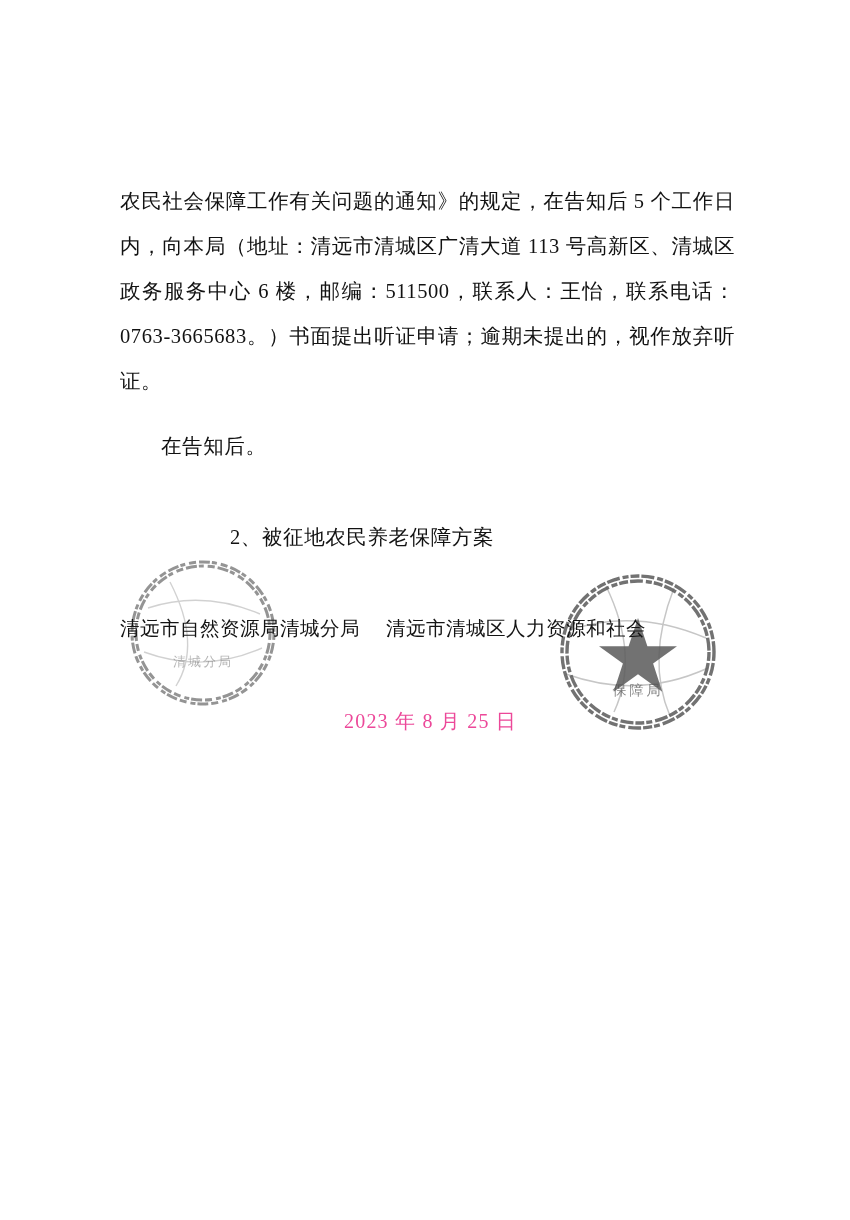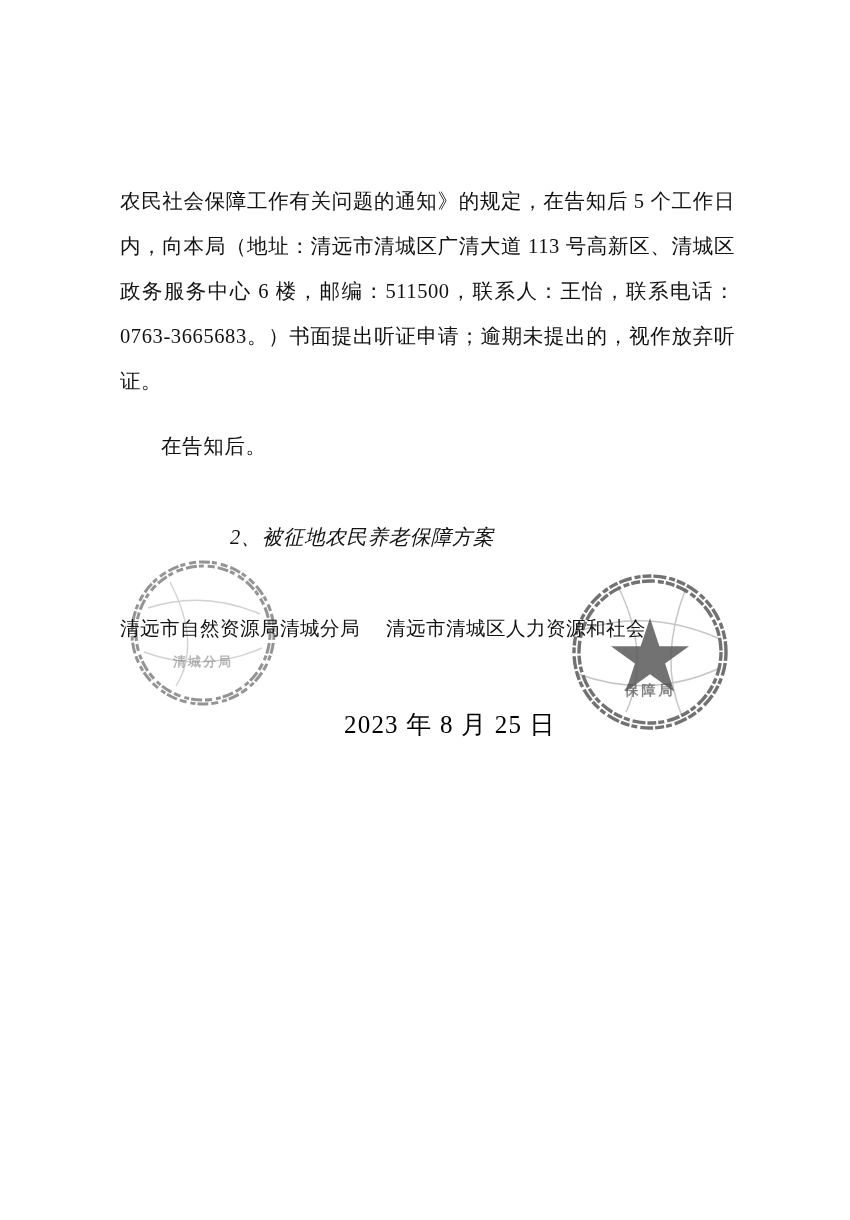--- a/index.html
+++ b/index.html
@@ -46,55 +46,54 @@
   }
 
   .attach-block {
     margin-top: 46px;
     font-size: 20.5px;
     line-height: 45px;
     letter-spacing: 0.6px;
     color: #121212;
   }
   .attach-line-1 { padding-left: 41px; }
-  .attach-line-2 { padding-left: 110px; font-style: italic; }
+  .attach-line-2 { padding-left: 110px; }
 
   
   .sign-row {
     position: absolute;
     left: 120px;
     top: 615px;
     width: 620px;
     font-size: 19.5px;
     letter-spacing: 0.5px;
     color: #141414;
     display: flex;
     gap: 26px;
   }
   .sign-org { white-space: nowrap; }
 
   .date-line {
     position: absolute;
     left: 344px;
     top: 708px;
-    font-size: 25px;
+    font-size: 20px;
     letter-spacing: 1.2px;
-    color: #000000;
+    color: #ec4899;
   }
 
   
   .seal {
     position: absolute;
     pointer-events: none;
-    font-weight: bold;
   }
   .seal svg { display: block; }
 
   .seal-left { left: 118px; top: 548px; }
-  .seal-right { left: 560px; top: 562px; }
+  .seal-right { left: 548px; top: 562px; }
 </style>
 </head>
 <body>
 
 <div class="page">
 
   <div class="doc-body">
     <p class="para">农民社会保障工作有关问题的通知》的规定，在告知后 5 个工作日内，向本局（地址：清远市清城区广清大道 113 号高新区、清城区政务服务中心 6 楼，邮编：511500，联系人：王怡，联系电话：0763-3665683。）书面提出听证申请；逾期未提出的，视作放弃听证。</p>
     <p class="para para-indent">在告知后。</p>
 

